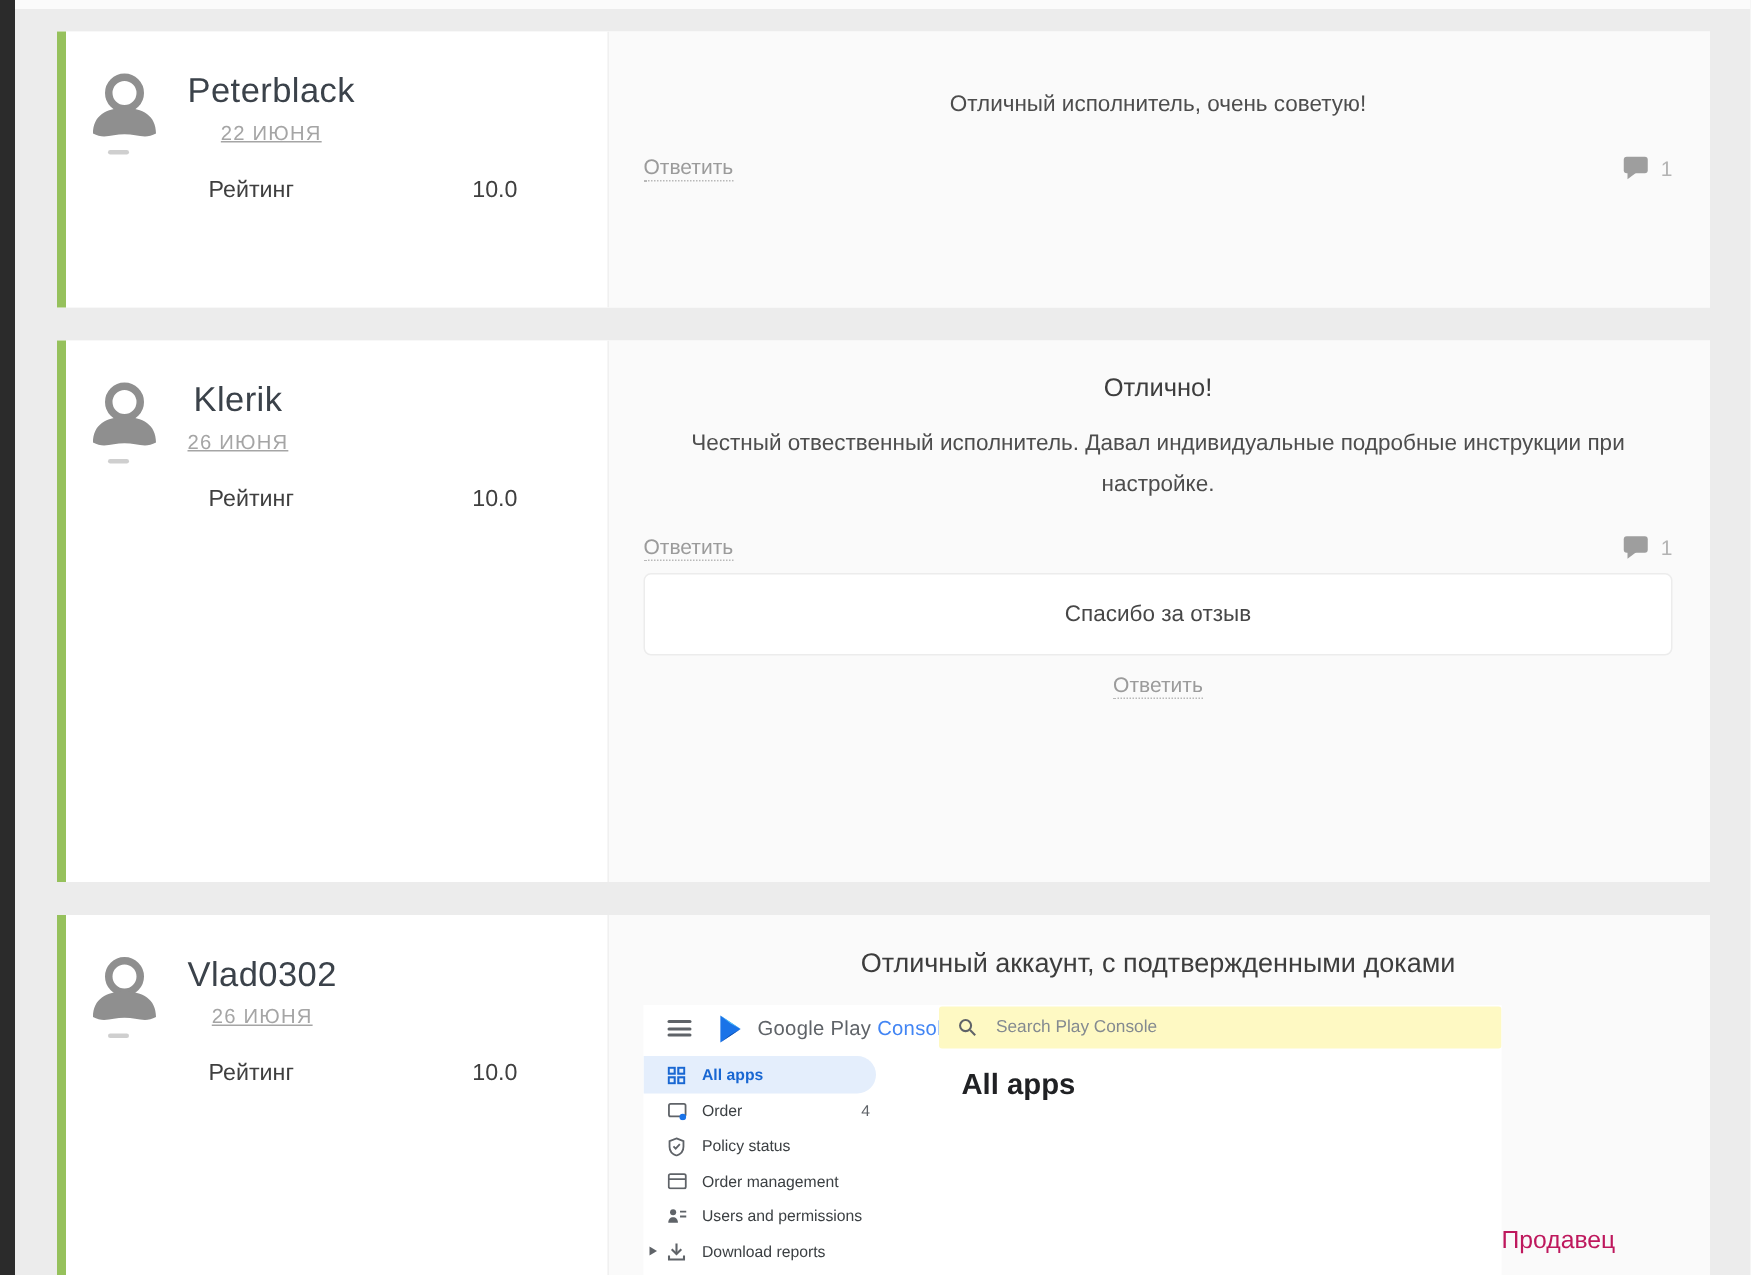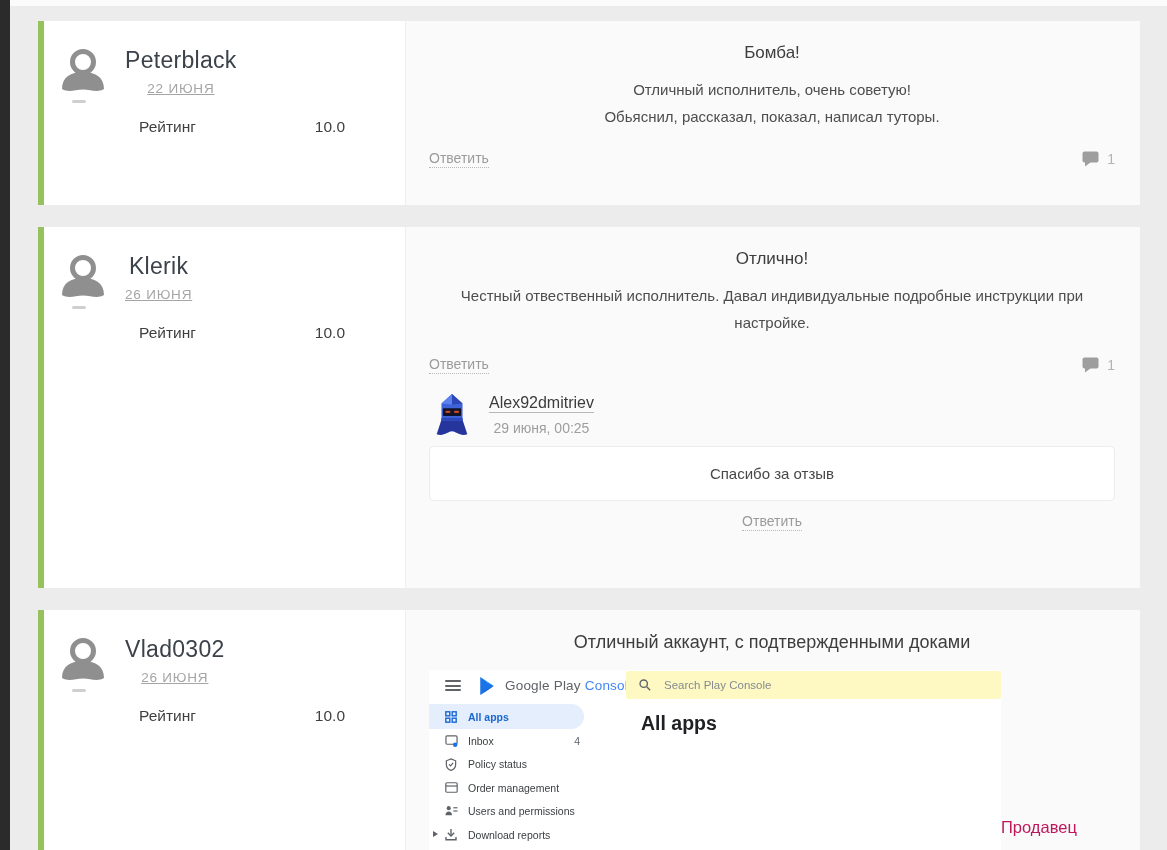--- a/index.html
+++ b/index.html
@@ -112,24 +112,22 @@
           <div class="author-date">22 ИЮНЯ</div>
         </div>
       </div>
       <div class="avatar-dash"></div>
       <div class="rating-row">
         <span>Рейтинг</span>
         <span>10.0</span>
       </div>
     </div>
     <div class="card-content">
-      <div class="review-title">Бомба!</div>
       <div class="review-body">
         <p>Отличный исполнитель, очень советую!</p>
-        <p>Обьяснил, рассказал, показал, написал туторы.</p>
       </div>
       <div class="footer-row">
         <a class="reply-link">Ответить</a>
         <div class="comment-count">
           <svg width="17" height="16" viewBox="0 0 17 16">
             <rect x="0.5" y="0.5" width="16" height="11" rx="2" fill="#9e9e9e"></rect>
             <polygon points="3,11 9,11 3,15.5" fill="#9e9e9e"></polygon>
           </svg>
           <span class="num">1</span>
         </div>
@@ -164,36 +162,20 @@
         <a class="reply-link">Ответить</a>
         <div class="comment-count">
           <svg width="17" height="16" viewBox="0 0 17 16">
             <rect x="0.5" y="0.5" width="16" height="11" rx="2" fill="#9e9e9e"></rect>
             <polygon points="3,11 9,11 3,15.5" fill="#9e9e9e"></polygon>
           </svg>
           <span class="num">1</span>
         </div>
       </div>
 
-      <div class="reply-head">
-        <svg class="reply-avatar" viewBox="0 0 48 48">
-          <path d="M8 44 L13 29 H35 L40 44 C33 47 28 41 24 41 C20 41 15 47 8 44 Z" fill="#26359b"></path>
-          <path d="M24 2 L35 12 V30 H13 V12 Z" fill="#3e63d8"></path>
-          <path d="M24 2 L35 12 L24 13 Z" fill="#2b47b8"></path>
-          <path d="M24 2 L13 12 L24 13 Z" fill="#5b82ef"></path>
-          <rect x="14.5" y="17" width="19" height="8" rx="1" fill="#121229"></rect>
-          <rect x="17" y="19.5" width="5.5" height="2.4" rx="1.2" fill="#c24a20"></rect>
-          <rect x="26" y="19.5" width="5.5" height="2.4" rx="1.2" fill="#c24a20"></rect>
-          <path d="M13 27 H35 V30 H13 Z" fill="#2b47b8"></path>
-        </svg>
-        <div class="reply-meta">
-          <a class="reply-author">Alex92dmitriev</a>
-          <div class="reply-date">29 июня, 00:25</div>
-        </div>
-      </div>
       <div class="reply-box">Спасибо за отзыв</div>
       <div class="reply-foot">
         <a class="reply-link">Ответить</a>
       </div>
     </div>
   </div>
 
   <div class="card card-3">
     <div class="card-left">
       <div class="author-row">
@@ -251,21 +233,21 @@
             </span>
             <span class="lbl">All apps</span>
           </div>
           <div class="side-item">
             <span class="ic">
               <svg width="13" height="12" viewBox="0 0 14 13">
                 <rect x="1" y="1" width="12" height="9" rx="1.2" fill="none" stroke="#5f6368" stroke-width="1.3"></rect>
                 <circle cx="11" cy="10.5" r="2.4" fill="#1a73e8"></circle>
               </svg>
             </span>
-            <span class="lbl">Inbox</span>
+            <span class="lbl">Order</span>
             <span class="badge">4</span>
           </div>
           <div class="side-item">
             <span class="ic">
               <svg width="12" height="13" viewBox="0 0 12 14">
                 <path d="M6 1 L11 3 V7 C11 10.5 8.8 12.4 6 13.3 C3.2 12.4 1 10.5 1 7 V3 Z" fill="none" stroke="#5f6368" stroke-width="1.3"></path>
                 <polyline points="3.8,6.8 5.4,8.4 8.4,5.2" fill="none" stroke="#5f6368" stroke-width="1.3"></polyline>
               </svg>
             </span>
             <span class="lbl">Policy status</span>

